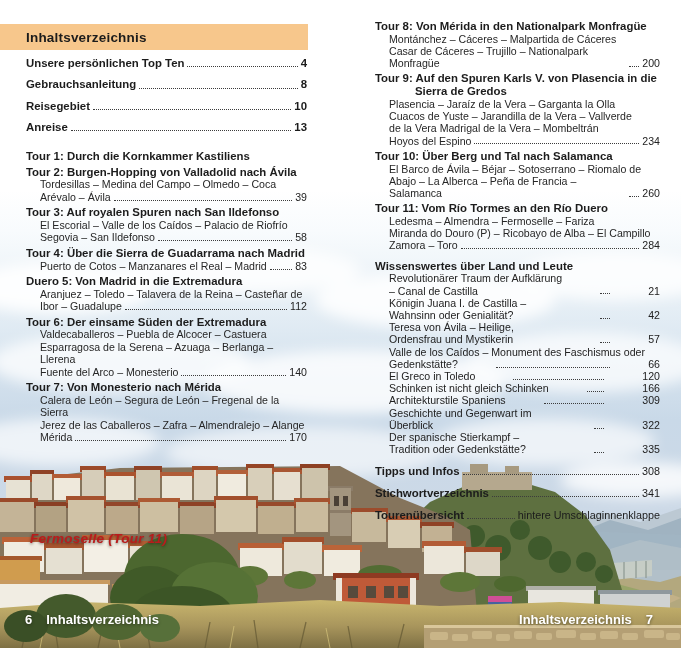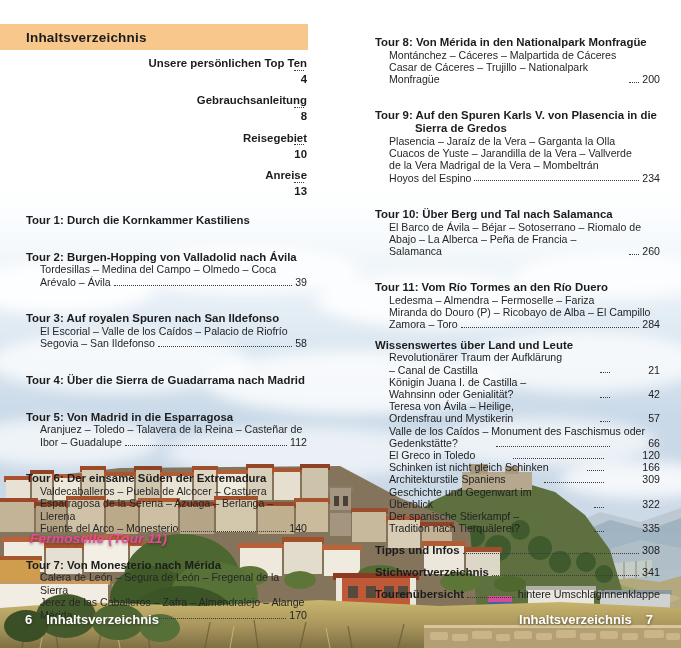--- a/index.html
+++ b/index.html
@@ -15,22 +15,22 @@
     background:#f7c78c;z-index:2;display:flex;align-items:center;
   }
   .header-bar .hb-text{
     padding-left:26px;font-size:13.5px;font-weight:bold;color:#1c1c1c;letter-spacing:.2px;
   }
   
   .col{position:absolute;z-index:2;color:#222;}
   .col-left{left:26px;top:57px;width:281px;}
   .col-right{left:375px;top:20px;width:285px;}
   .intro-entry{display:flex;align-items:flex-end;font-weight:bold;font-size:11.4px;
-    color:#1c1c1c;margin-bottom:8.8px;line-height:12.6px;flex-direction:column;}
-  .tour{margin-top:24px;}
+    color:#1c1c1c;margin-bottom:8.8px;line-height:12.6px;}
+  .tour{margin-top:3px;}
   .col-right .tour{}
   .tour-title{font-weight:bold;font-size:11.4px;color:#1c1c1c;line-height:12.8px;}
   .tour-title.indent2{padding-left:40px;}
   .route-line{font-size:10.6px;color:#262626;line-height:12.4px;padding-left:14px;}
   .col-right .route-line{line-height:12.2px;}
   .leader-row{display:flex;align-items:flex-end;}
   .dots{flex:1;border-bottom:1.7px dotted #3c3c3c;margin:0 3px 2.4px 3px;min-width:10px;}
   .pg{font-size:10.6px;color:#222;white-space:nowrap;}
   .pg-b{font-weight:bold;font-size:11.4px;color:#1c1c1c;}
   .section-heading{font-weight:bold;font-size:11.4px;color:#1c1c1c;line-height:12.8px;margin-top:8px;}
@@ -39,21 +39,21 @@
     color:#1c1c1c;margin-top:9.5px;line-height:12.6px;}
   .bold-entry .val{font-weight:normal;font-size:10.8px;white-space:nowrap;}
   
   .photo-area{
     position:absolute;left:0;top:190px;width:681px;height:458px;z-index:0;
     background:linear-gradient(180deg,#ffffff 0%,#f8fbfd 9%,#ecf3f8 20%,#dbe7f1 34%,#c9d9e8 50%,#ccd9e7 68%,#d0dce8 100%);
   }
   .photo-svg{position:absolute;left:0;top:40px;width:681px;height:418px;display:block;}
   .photo-caption{
     position:absolute;left:30px;top:531px;z-index:3;
-    color:#ec4899;font-size:13.5px;font-weight:bold;font-style:italic;
+    color:#b91c1c;font-size:13.5px;font-weight:bold;font-style:italic;
     text-shadow:0 1px 3px rgba(40,30,20,.65);letter-spacing:.3px;
   }
   .footer{position:absolute;top:612px;z-index:3;display:flex;align-items:baseline;
     color:#fff;font-weight:bold;font-size:13px;text-shadow:0 1px 3px rgba(30,30,20,.6);}
   .footer-left{left:25px;gap:14px;}
   .footer-right{right:28px;gap:14px;}
 </style>
 </head>
 <body>
 
@@ -102,24 +102,29 @@
     <div class="route-line">El Escorial – Valle de los Caídos – Palacio de Riofrío</div>
     <div class="route-line leader-row">
       <span>Segovia – San Ildefonso</span>
       <span class="dots"></span>
       <span class="pg">58</span>
     </div>
   </div>
 
   <div class="tour">
     <div class="tour-title">Tour 4: Über die Sierra de Guadarrama nach Madrid</div>
-  </div>
-
-  <div class="tour">
-    <div class="tour-title">Tour 5: Von Madrid in die Esparragosa</div>
+    <div class="route-line leader-row">
+      <span>Puerto de Cotos – Manzanares el Real – Madrid</span>
+      <span class="dots"></span>
+      <span class="pg">83</span>
+    </div>
+  </div>
+
+  <div class="tour">
+    <div class="tour-title">Duero 5: Von Madrid in die Extremadura</div>
     <div class="route-line">Aranjuez – Toledo – Talavera de la Reina – Casteñar de</div>
     <div class="route-line leader-row">
       <span>Ibor – Guadalupe</span>
       <span class="dots"></span>
       <span class="pg">112</span>
     </div>
   </div>
 
   <div class="tour">
     <div class="tour-title">Tour 6: Der einsame Süden der Extremadura</div>
@@ -138,21 +143,21 @@
     <div class="route-line">Jerez de las Caballeros – Zafra – Almendralejo – Alange</div>
     <div class="route-line leader-row">
       <span>Mérida</span>
       <span class="dots"></span>
       <span class="pg">170</span>
     </div>
   </div>
 </div>
 
 <div class="col col-right">
-  <div class="tour" style="margin-top:16px;">
+  <div class="tour" style="margin-top:0;">
     <div class="tour-title">Tour 8: Von Mérida in den Nationalpark Monfragüe</div>
     <div class="route-line">Montánchez – Cáceres – Malpartida de Cáceres</div>
     <div class="route-line leader-row">
       <span>Casar de Cáceres – Trujillo – Nationalpark Monfragüe</span>
       <span class="dots"></span>
       <span class="pg">200</span>
     </div>
   </div>
 
   <div class="tour">
@@ -226,21 +231,21 @@
     <span>Architekturstile Spaniens</span>
     <span class="dots"></span>
     <span class="pg">309</span>
   </div>
   <div class="k-entry leader-row">
     <span>Geschichte und Gegenwart im Überblick</span>
     <span class="dots"></span>
     <span class="pg">322</span>
   </div>
   <div class="k-entry leader-row">
-    <span>Der spanische Stierkampf – Tradition nach Tierquälerei?</span>
+    <span>Der spanische Stierkampf – Tradition oder Gedenkstätte?</span>
     <span class="dots"></span>
     <span class="pg">335</span>
   </div>
 
   <div class="bold-entry">
     <span>Tipps und Infos</span>
     <span class="dots"></span>
     <span class="val">308</span>
   </div>
   <div class="bold-entry">

